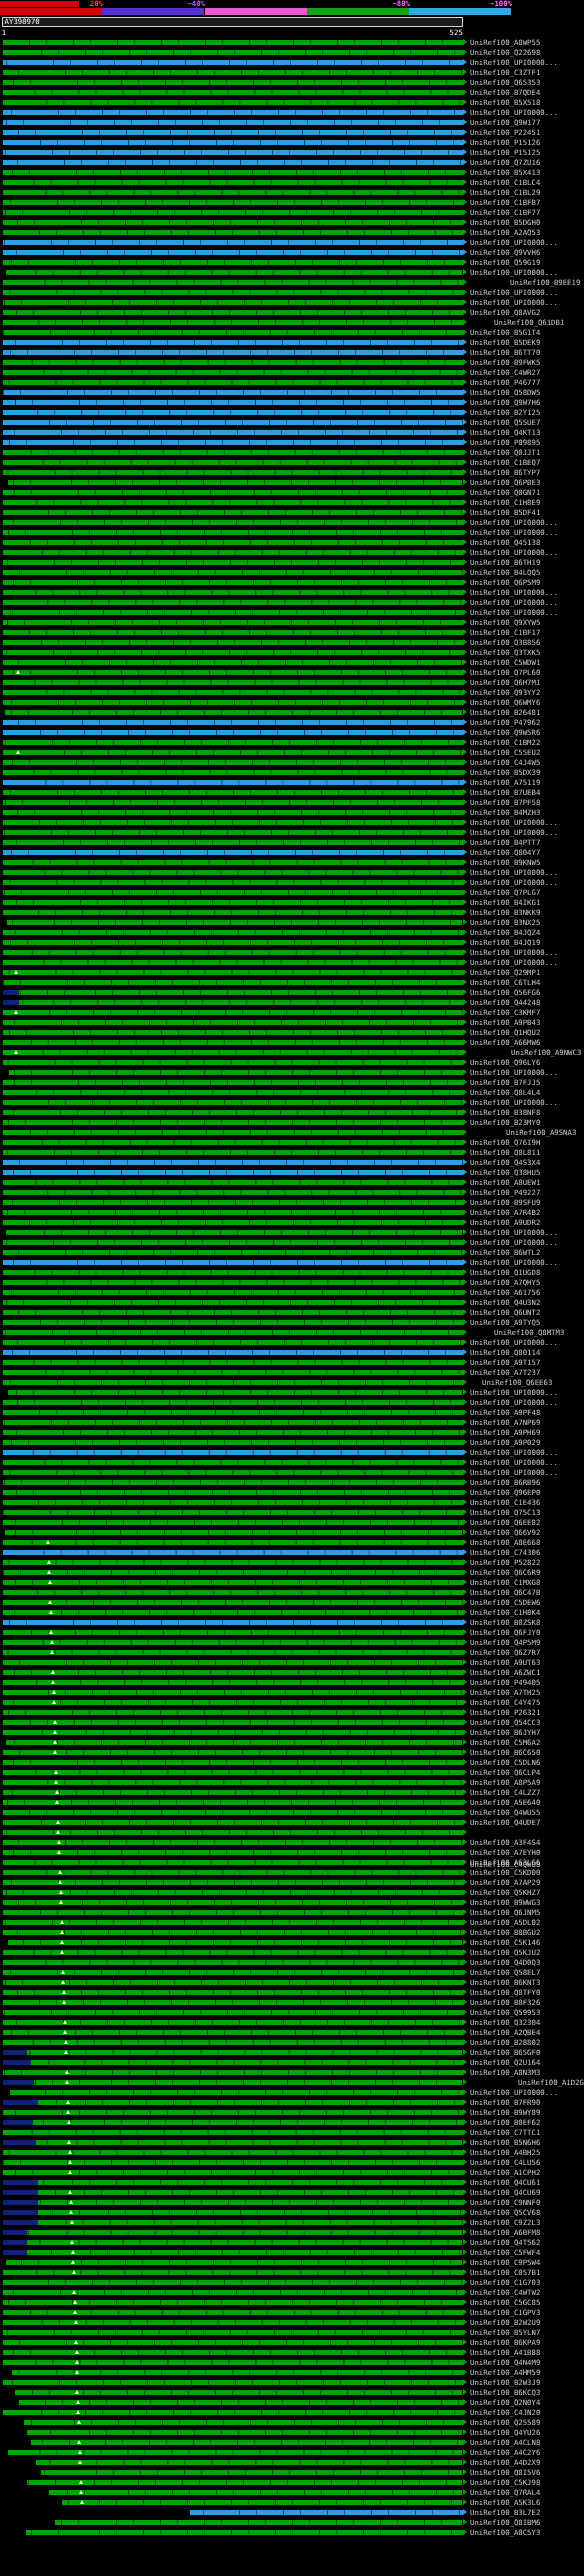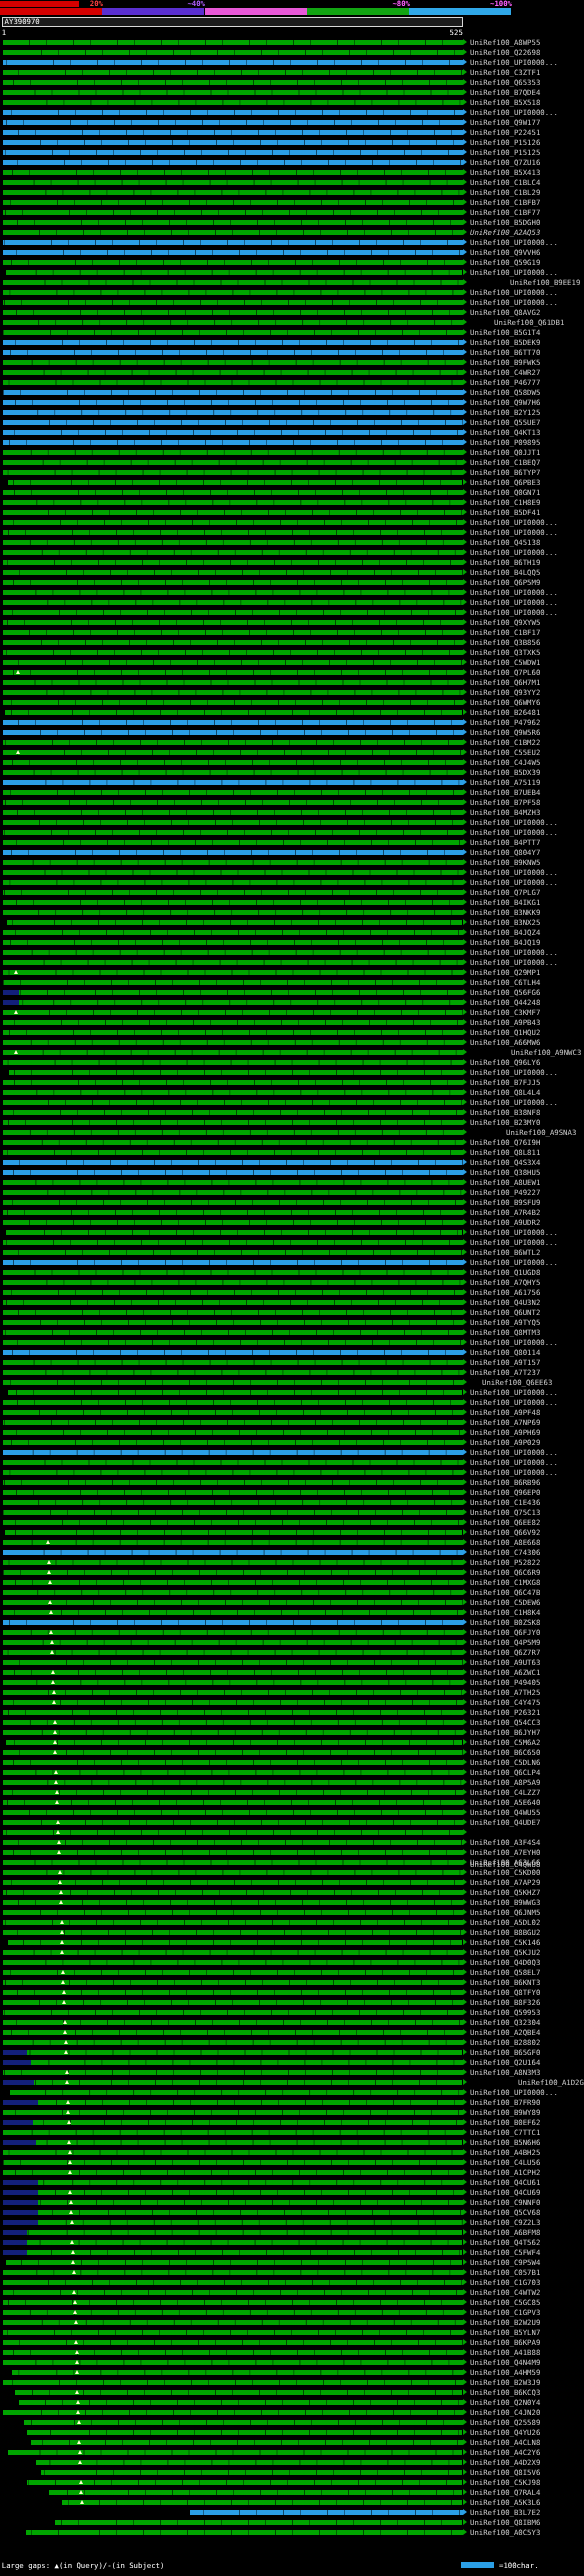--- a/index.html
+++ b/index.html
@@ -159,21 +159,21 @@
         <span class="hit-label" style="color: rgb(204, 204, 204);">UniRef100_C1BF77</span>
       </div>
       <div class="row">
         <div class="bar" style="left: 2.7px; width: 460px; background-color: rgb(0, 164, 0); background-position: 52px 0px;"></div>
         <div class="arrow" style="left: 463px; border-left: 4.6px solid rgb(0, 164, 0);"></div>
         <span class="hit-label" style="color: rgb(204, 204, 204);">UniRef100_B5DGH0</span>
       </div>
       <div class="row">
         <div class="bar" style="left: 2.7px; width: 460px; background-color: rgb(0, 164, 0); background-position: 10px 0px;"></div>
         <div class="arrow" style="left: 463px; border-left: 4.6px solid rgb(0, 164, 0);"></div>
-        <span class="hit-label" style="color: rgb(204, 204, 204); font-style: italic;">UniRef100_A2AQ53</span>
+        <span class="hit-label" style="color: rgb(204, 204, 204);">UniRef100_A2AQ53</span>
       </div>
       <div class="row">
         <div class="bar" style="left: 2.7px; width: 460px; background-color: rgb(43, 159, 230); background-position: 22px 0px;"></div>
         <div class="arrow" style="left: 463px; border-left: 4.6px solid rgb(43, 159, 230);"></div>
         <span class="hit-label" style="color: rgb(204, 204, 204);">UniRef100_UPI0000...</span>
       </div>
       <div class="row">
         <div class="bar" style="left: 2.7px; width: 460px; background-color: rgb(43, 159, 230); background-position: 34px 0px;"></div>
         <div class="arrow" style="left: 463px; border-left: 4.6px solid rgb(43, 159, 230);"></div>
         <span class="hit-label" style="color: rgb(204, 204, 204);">UniRef100_Q9VVH6</span>
@@ -716,21 +716,21 @@
         <span class="hit-label" style="color: rgb(204, 204, 204);">UniRef100_Q6UNT2</span>
       </div>
       <div class="row">
         <div class="bar" style="left: 2.7px; width: 460px; background-color: rgb(0, 164, 0); background-position: 11px 0px;"></div>
         <div class="arrow" style="left: 463px; border-left: 4.6px solid rgb(0, 164, 0);"></div>
         <span class="hit-label" style="color: rgb(204, 204, 204);">UniRef100_A9TYQ5</span>
       </div>
       <div class="row">
         <div class="bar" style="left: 2.7px; width: 460px; background-color: rgb(0, 164, 0); background-position: 23px 0px;"></div>
         <div class="arrow" style="left: 463px; border-left: 4.6px solid rgb(0, 164, 0);"></div>
-        <span class="hit-label" style="color: rgb(204, 204, 204);">UniRef100_Q8MTM3</span>
+        <span class="hit-label" style="color: rgb(204, 204, 204); margin-left: 24px;">UniRef100_Q8MTM3</span>
       </div>
       <div class="row">
         <div class="bar" style="left: 2.7px; width: 460px; background-color: rgb(0, 164, 0); background-position: 35px 0px;"></div>
         <div class="arrow" style="left: 463px; border-left: 4.6px solid rgb(0, 164, 0);"></div>
         <span class="hit-label" style="color: rgb(204, 204, 204);">UniRef100_UPI0000...</span>
       </div>
       <div class="row">
         <div class="bar" style="left: 2.7px; width: 460px; background-color: rgb(43, 159, 230); background-position: 47px 0px;"></div>
         <div class="arrow" style="left: 463px; border-left: 4.6px solid rgb(43, 159, 230);"></div>
         <span class="hit-label" style="color: rgb(204, 204, 204);">UniRef100_Q80114</span>
@@ -1410,20 +1410,15 @@
         <div class="arrow" style="left: 463px; border-left: 4.6px solid rgb(0, 164, 0);"></div>
         <span class="hit-label" style="color: rgb(204, 204, 204);">UniRef100_Q8IBM6</span>
       </div>
       <div class="row">
         <div class="bar" style="left: 25.5px; width: 437px; background-color: rgb(0, 164, 0); background-position: 47px 0px;"></div>
         <div class="arrow" style="left: 463px; border-left: 4.6px solid rgb(0, 164, 0);"></div>
         <span class="hit-label" style="color: rgb(204, 204, 204);">UniRef100_A0C5Y3</span>
       </div>
     </div>
 
-  <div class="footer">
-    <span class="footer-left">Large gaps: ▲(in Query)/-(in Subject)</span>
-    <span class="scale-swatch" style="background: rgb(43, 159, 230);"></span>
-    <span class="footer-right">=100char.</span>
-  </div>
 
 </div>
 
 
 </body></html>

